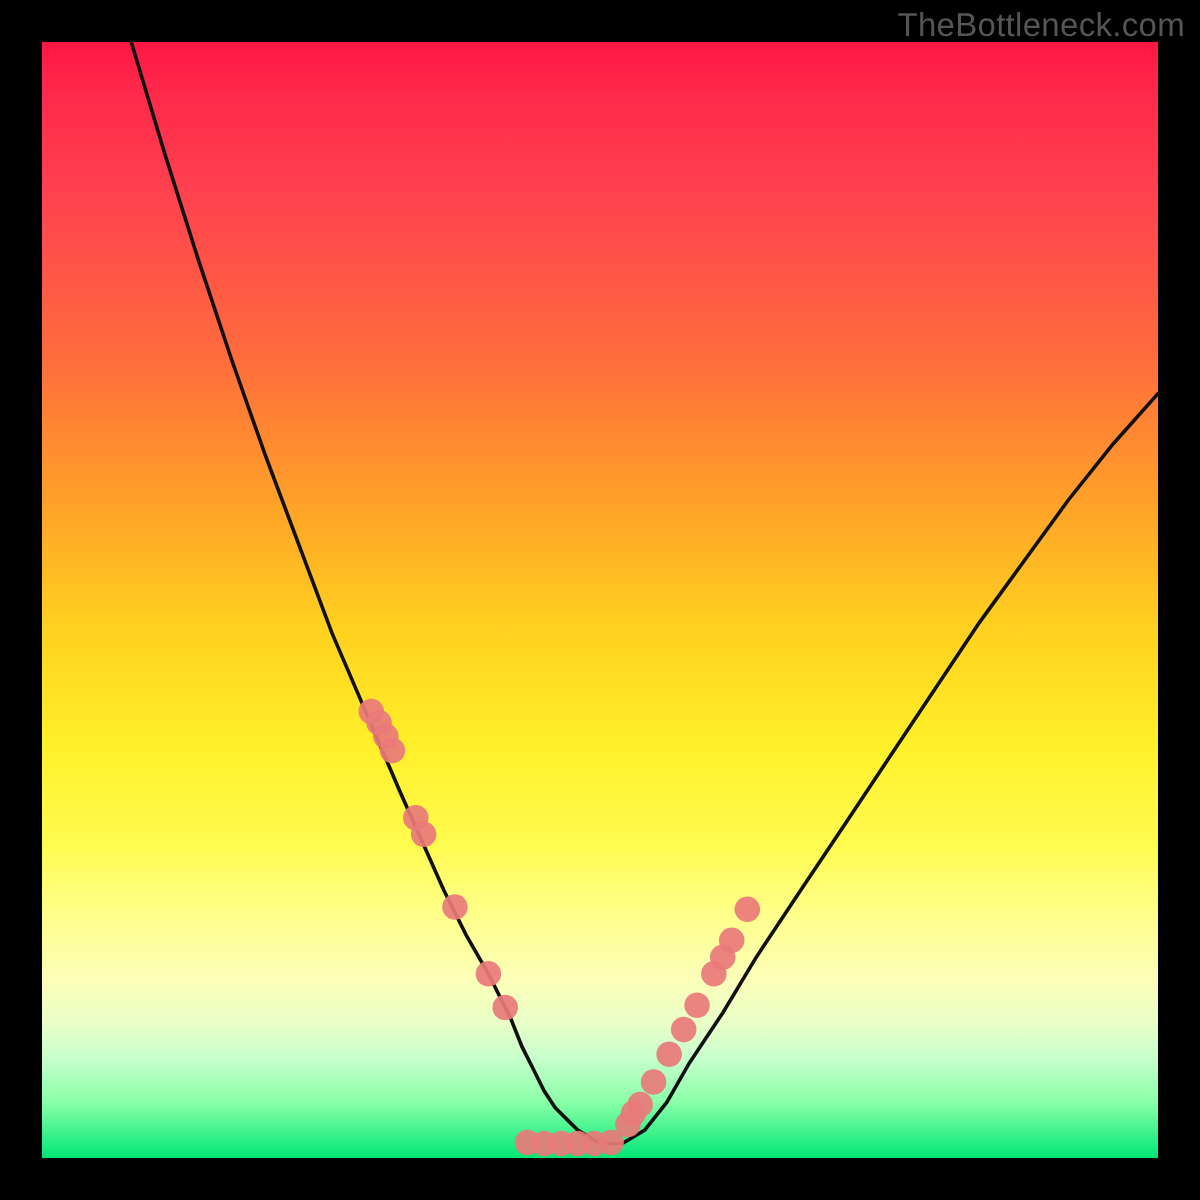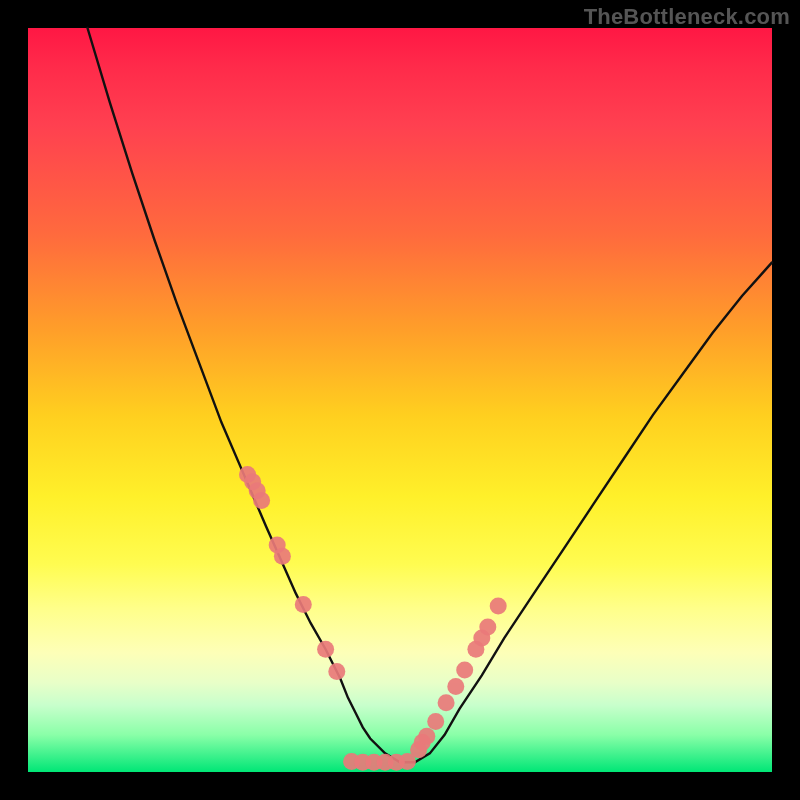--- a/index.html
+++ b/index.html
@@ -35,21 +35,21 @@
       #8affa8 95%,
       #00e676 100%
     );
   }
   .watermark {
     position: absolute;
     top: 4px;
     right: 10px;
     font-family: Arial, Helvetica, sans-serif;
     font-size: 22px;
-    font-weight: 700;
+    font-weight: 400;
     color: #555;
     letter-spacing: 0.2px;
   }
   svg.overlay {
     position: absolute;
     left: 0;
     top: 0;
     width: 744px;
     height: 744px;
     overflow: visible;

